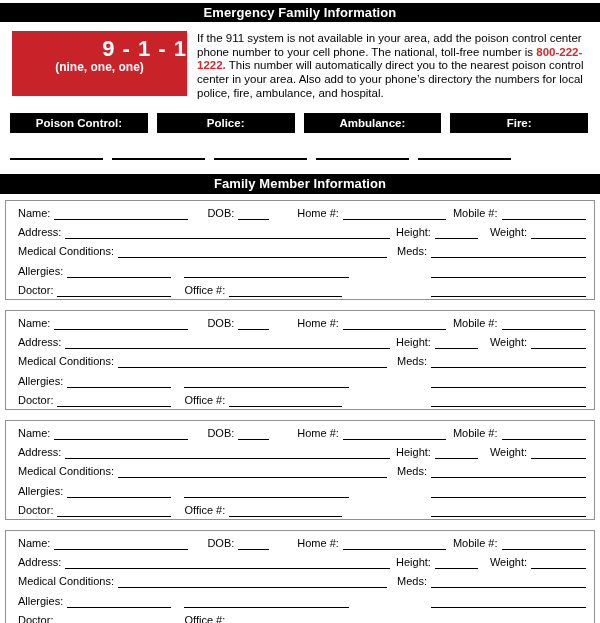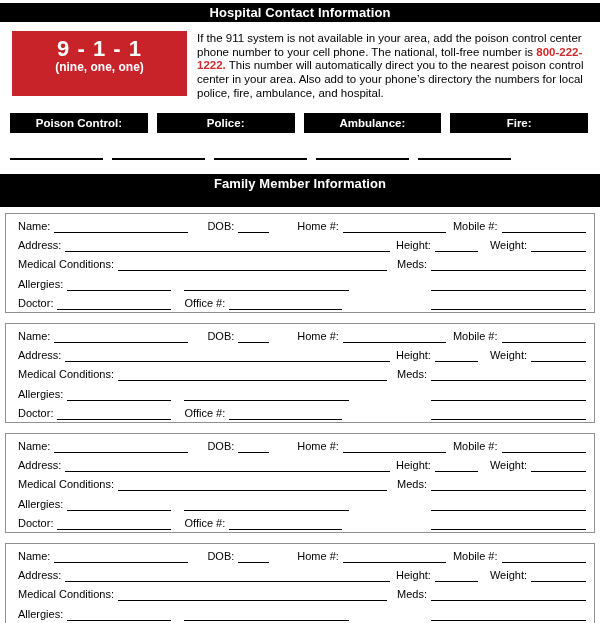--- a/index.html
+++ b/index.html
@@ -3,31 +3,31 @@
 <meta charset="utf-8">
 <style>
   html,body{margin:0;padding:0;}
   body{
     width:600px;height:623px;overflow:hidden;background:#fff;color:#000;
     font-family:"Liberation Sans","DejaVu Sans",sans-serif;
     position:relative;
   }
   .black-bar{
     background:#000;color:#fff;font-weight:bold;text-align:center;
-    height:33px;line-height:20px;font-size:13px;letter-spacing:.1px;
+    height:20px;line-height:20px;font-size:13px;letter-spacing:.1px;
   }
   #top-bar{margin-top:3px;height:19px;line-height:19px;}
 
   
   .intro{display:flex;margin:9px 10px 0 12px;}
   .red-box{
     width:175px;height:65px;background:#C9232A;color:#fff;text-align:center;
     font-weight:bold;flex:none;
   }
-  .red-number{font-size:22px;line-height:24px;margin-top:6px;letter-spacing:1px;}
+  .red-number{font-size:22px;line-height:24px;margin-top:6px;letter-spacing:1px;text-align:right;}
   .red-words{font-size:12px;line-height:13px;}
   .red-system{font-size:12px;line-height:14px;letter-spacing:-.2px;}
   .instructions{
     flex:1;font-size:11.5px;line-height:13.7px;padding-left:10px;padding-top:1px;
     text-align:left;
   }
   .phone{font-weight:bold;color:#D22B2F;}
 
   
   .contact-bars{display:flex;margin:12px 12px 0 10px;gap:9px;}
@@ -53,21 +53,21 @@
   }
   .lbl{padding-right:4px;}
   .line{border-bottom:1px solid #000;height:13px;flex:none;}
   .flexline{flex:1;}
   .ml-auto{margin-left:auto;}
 </style>
 </head>
 <body>
 
 <div class="black-bar" id="top-bar">
-  <span>Hospital Contact Information</span>
+  <span>Emergency Family Information</span>
 </div>
 
 <div class="intro">
   <div class="red-box" style="background: rgb(201, 35, 42);">
     <div class="red-number">9 - 1 - 1</div>
     <div class="red-words">(nine, one, one)</div>
   </div>
   <div class="instructions"><span>If the 911 system is not available in your area, add the poison control center phone number to your cell phone. The national, toll-free number is </span><span class="phone" style="color: rgb(210, 43, 47);">800-222-1222.</span><span> This number will automatically direct you to the nearest poison control center in your area. Also add to your phone’s directory the numbers for local police, fire, ambulance, and hospital.</span></div>
 </div>
 

